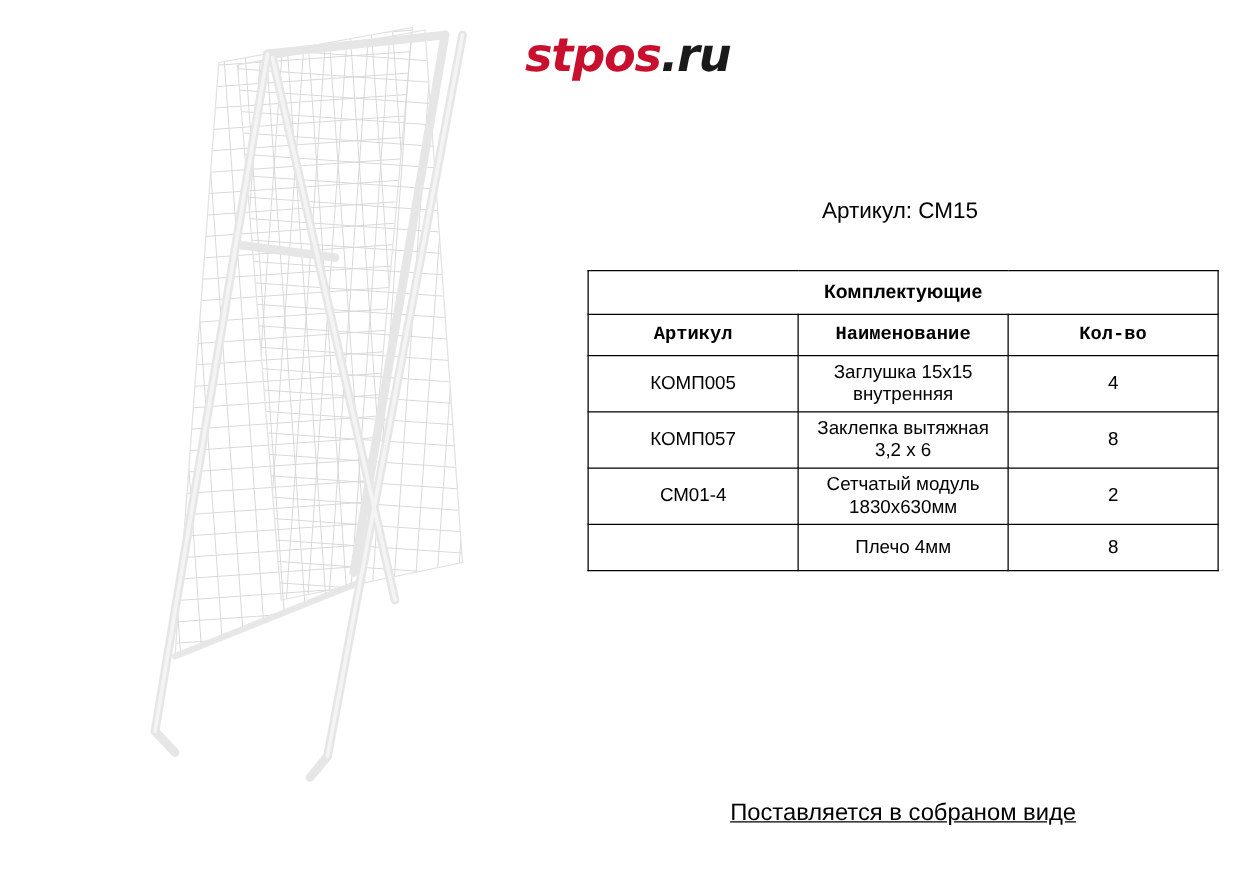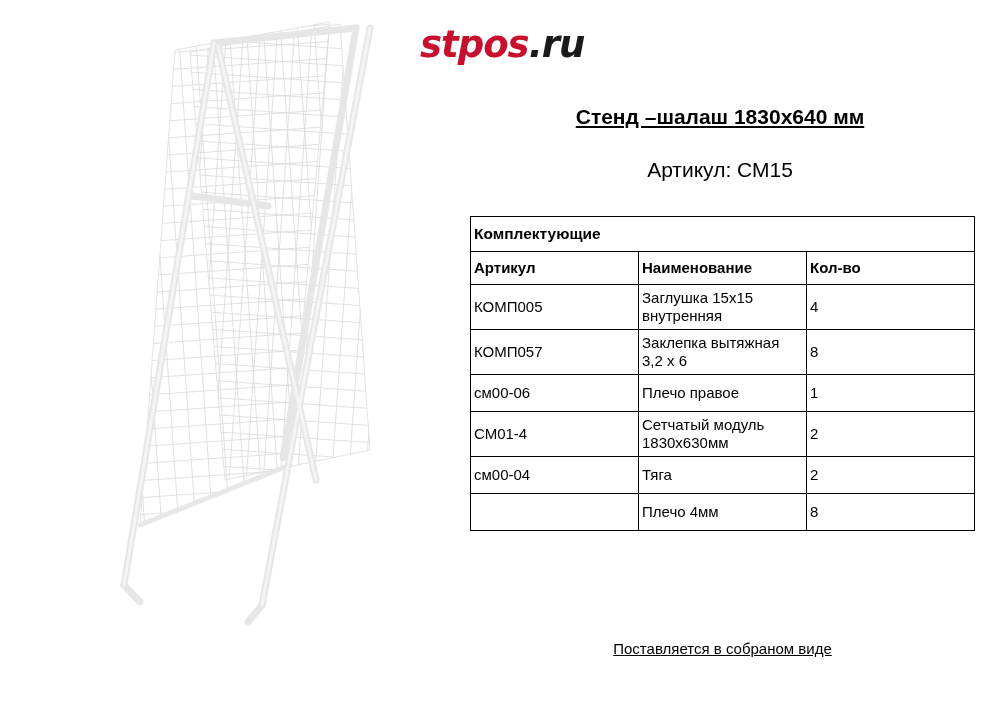--- a/index.html
+++ b/index.html
@@ -65,64 +65,65 @@
     font-weight: bold;
     text-decoration: underline;
     white-space: nowrap;
   }
   .title-article {
     position: absolute;
     left: 470px;
     top: 158px;
     width: 500px;
     text-align: center;
-    font-size: 21px;
+    font-size: 18px;
     white-space: nowrap;
   }
 
   
   .parts-table {
     position: absolute;
     left: 470px;
     top: 216px;
     width: 505px;
     border-collapse: collapse;
     table-layout: fixed;
   }
   .parts-table td, .parts-table th {
     border: 1.5px solid #000000;
     font-size: 15px;
     font-weight: normal;
-    text-align: left;
+    text-align: center;
     padding: 4px 3px;
     line-height: 1.2;
   }
   .parts-table .caption-cell {
     font-weight: bold;
     font-size: 15.5px;
     height: 26px;
   }
   .parts-table .hdr td {
     font-weight: bold;
     height: 24px;
+    font-family: Liberation Mono, monospace;
   }
   .col-article { width: 122px; }
   .col-name { width: 297px; }
   .col-qty { width: 86px; margin-top: 29px; }
   .row-tall td { height: 56px; }
   .row-normal td { height: 28px; }
 
   
   .footer-note {
     position: absolute;
     left: 470px;
     top: 640px;
     width: 505px;
     text-align: center;
-    font-size: 15px;
+    font-size: 19px;
     text-decoration: underline;
     white-space: nowrap;
   }
 </style>
 </head>
 <body>
 
 <div class="page">
 
   <div class="illustration">
@@ -172,21 +173,20 @@
         <path d="M330 18 L222 595"></path>
         <path d="M178 36 L276 470"></path>
       </g>
     </svg>
   </div>
 
   <div class="logo">
     <div class="logo-text"><span class="logo-red">stpos</span><span class="logo-dark">.ru</span></div>
   </div>
 
-  <div class="title-main">Стенд –шалаш  1830x640 мм</div>
   <div class="title-article">Артикул: СМ15</div>
 
   <table class="parts-table">
     <tbody>
       <tr>
         <td class="caption-cell" colspan="3">Комплектующие</td>
       </tr>
       <tr class="hdr">
         <td class="col-article">Артикул</td>
         <td class="col-name">Наименование</td>
@@ -196,35 +196,25 @@
         <td>КОМП005</td>
         <td>Заглушка 15х15 внутренняя</td>
         <td>4</td>
       </tr>
       <tr class="row-normal">
         <td>КОМП057</td>
         <td>Заклепка вытяжная 3,2 х 6</td>
         <td>8</td>
       </tr>
       <tr class="row-normal">
-        <td>см00-06</td>
-        <td>Плечо правое</td>
-        <td>1</td>
-      </tr>
-      <tr class="row-normal">
         <td>СМ01-4</td>
         <td>Сетчатый модуль 1830х630мм</td>
         <td>2</td>
       </tr>
       <tr class="row-normal">
-        <td>см00-04</td>
-        <td>Тяга</td>
-        <td>2</td>
-      </tr>
-      <tr class="row-normal">
         <td></td>
         <td>Плечо 4мм</td>
         <td>8</td>
       </tr>
     </tbody>
   </table>
 
   <div class="footer-note">Поставляется в собраном виде</div>
 
 </div>

